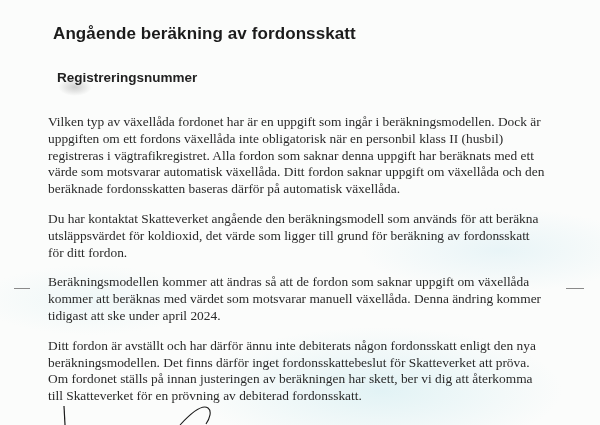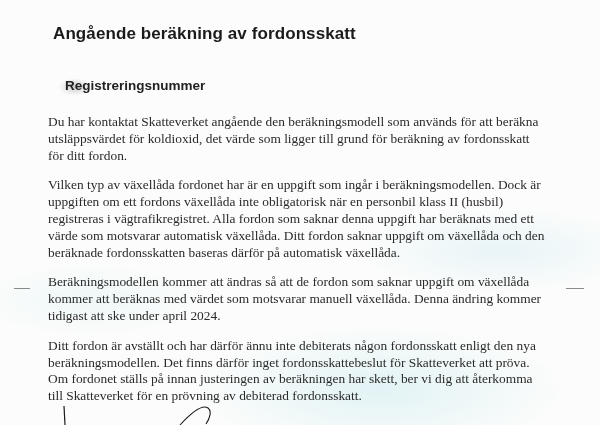--- a/index.html
+++ b/index.html
@@ -36,21 +36,21 @@
       margin: 0;
       font-family: "Liberation Sans", sans-serif;
       font-weight: bold;
       font-size: 17px;
       color: #1b1b1b;
       letter-spacing: 0.1px;
     }
     .subtitle {
       position: absolute;
       left: 53px; top: 66px;
-      margin: 12px;
+      margin: 4px;
       font-family: "Liberation Sans", sans-serif;
       font-weight: bold;
       font-size: 13.5px;
       color: #222;
     }
     .body {
       position: absolute;
       left: 48px; top: 114px;
       width: 540px;
       font-family: "Liberation Serif", serif;
@@ -76,28 +76,28 @@
 </head>
 <body>
 
 <div class="page">
   <div class="smudge"></div>
 
   <h1 class="title">Angående beräkning av fordonsskatt</h1>
   <h2 class="subtitle">Registreringsnummer</h2>
 
   <div class="body">
-    <p class="para">Du har kontaktat Skatteverket angående den beräkningsmodell som används för att beräkna
-utsläppsvärdet för koldioxid, det värde som ligger till grund för beräkning av fordonsskatt
-för ditt fordon.</p>
     <p class="para">Vilken typ av växellåda fordonet har är en uppgift som ingår i beräkningsmodellen. Dock är
 uppgiften om ett fordons växellåda inte obligatorisk när en personbil klass II (husbil)
 registreras i vägtrafikregistret. Alla fordon som saknar denna uppgift har beräknats med ett
 värde som motsvarar automatisk växellåda. Ditt fordon saknar uppgift om växellåda och den
 beräknade fordonsskatten baseras därför på automatisk växellåda.</p>
+    <p class="para">Du har kontaktat Skatteverket angående den beräkningsmodell som används för att beräkna
+utsläppsvärdet för koldioxid, det värde som ligger till grund för beräkning av fordonsskatt
+för ditt fordon.</p>
     <p class="para">Beräkningsmodellen kommer att ändras så att de fordon som saknar uppgift om växellåda
 kommer att beräknas med värdet som motsvarar manuell växellåda. Denna ändring kommer
 tidigast att ske under april 2024.</p>
     <p class="para">Ditt fordon är avställt och har därför ännu inte debiterats någon fordonsskatt enligt den nya
 beräkningsmodellen. Det finns därför inget fordonsskattebeslut för Skatteverket att pröva.
 Om fordonet ställs på innan justeringen av beräkningen har skett, ber vi dig att återkomma
 till Skatteverket för en prövning av debiterad fordonsskatt.</p>
   </div>
 
   <div class="dash" style="left:14px; top:288px; width:16px;"></div>

